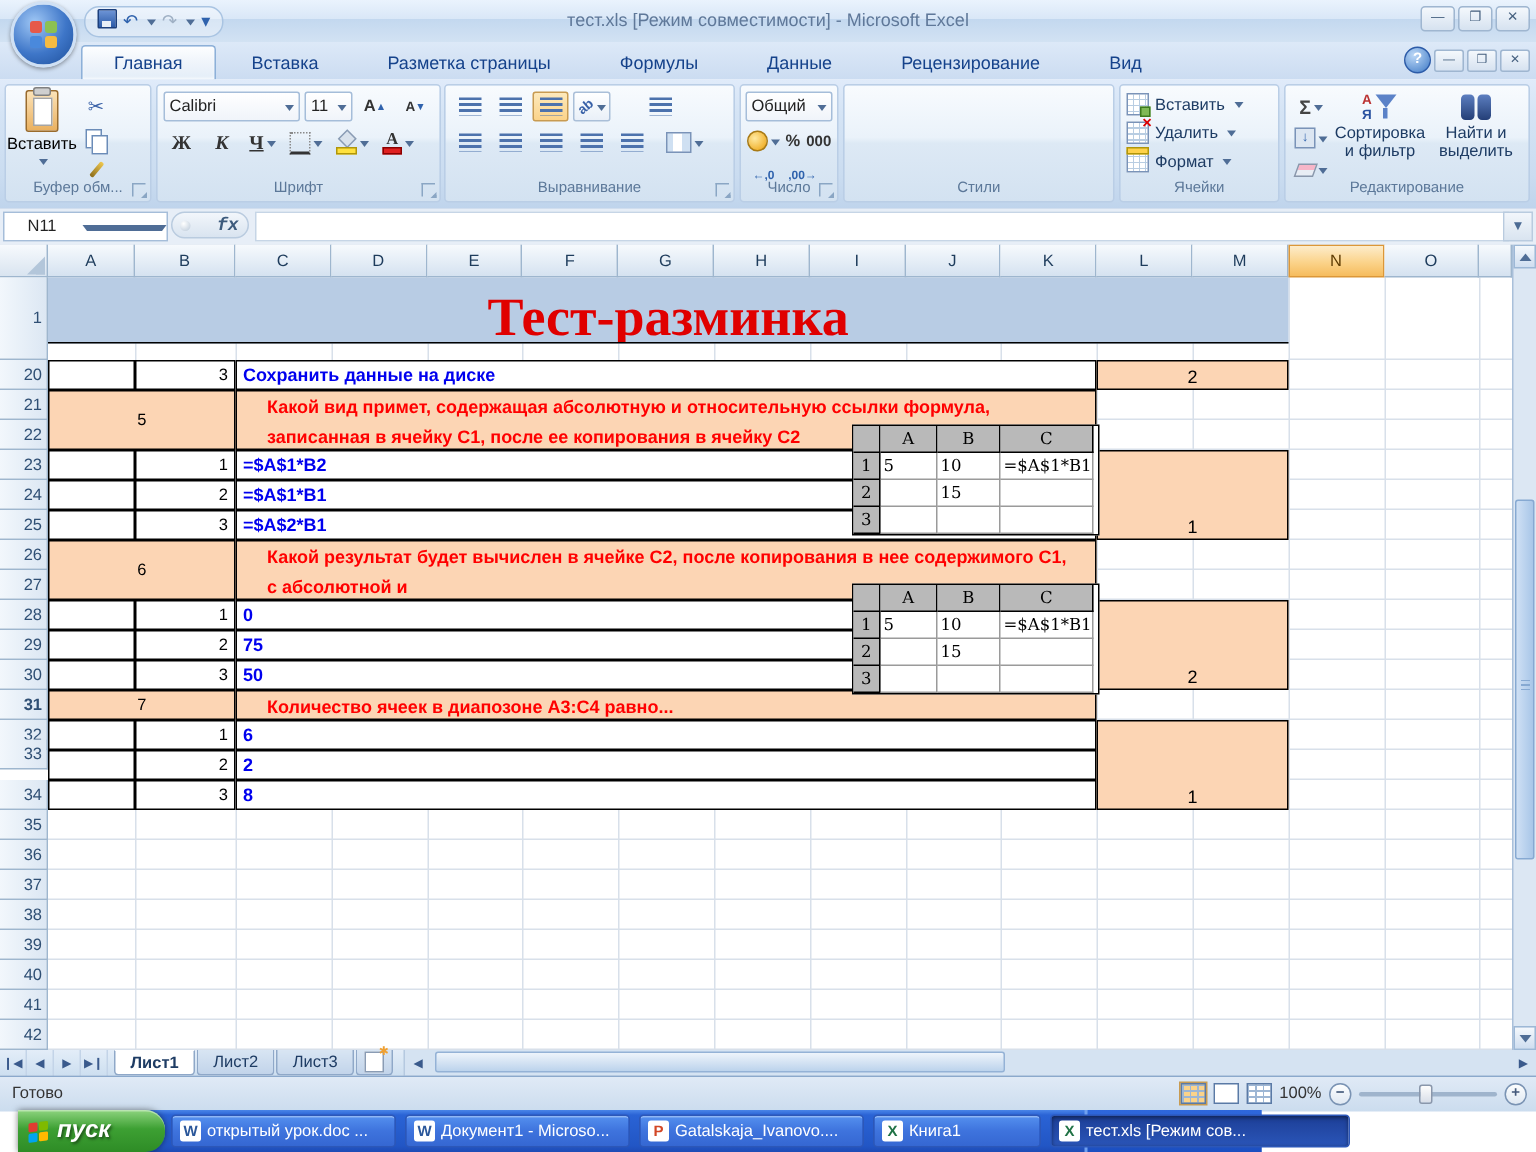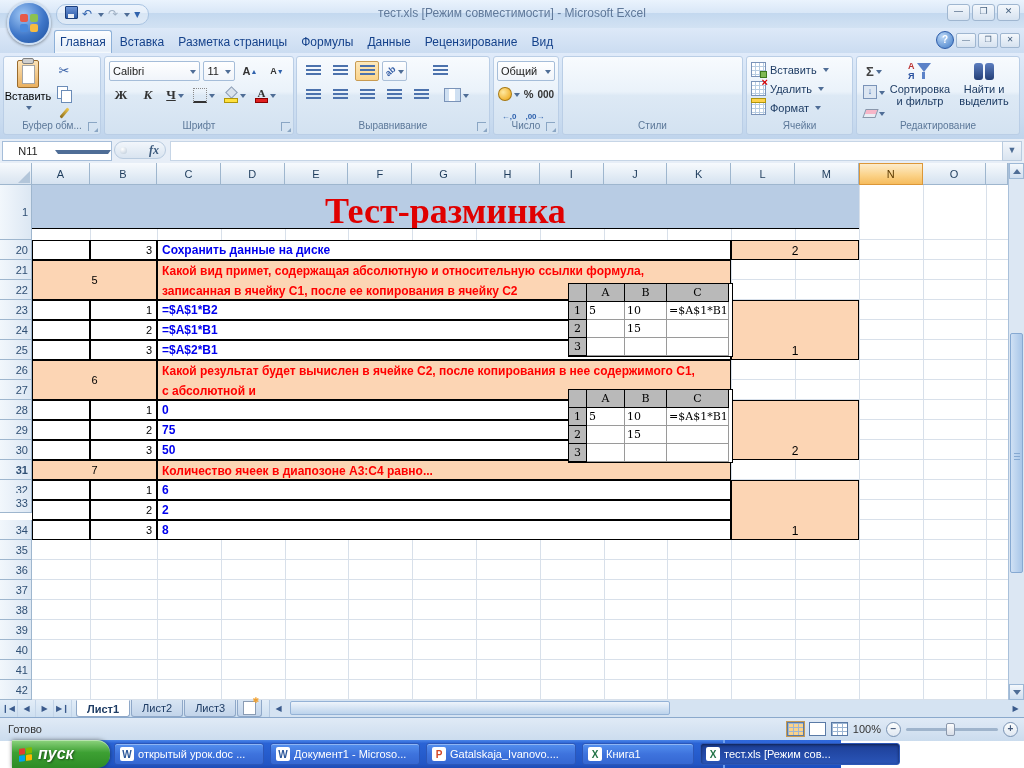--- a/index.html
+++ b/index.html
@@ -29,21 +29,21 @@
   #apptitle{position:absolute;left:0;right:0;top:0;height:28px;text-align:center;line-height:26px;
     color:#5f7899;font-size:12px}
   .winbtns{position:absolute;right:4px;top:4px;display:flex;gap:2px;z-index:70}
   .wbtn{width:21px;height:15px;border:1px solid #9fb6d0;border-radius:3px;color:#45607f;
     background:linear-gradient(#f4f8fc,#d6e2f0);font-size:9px;line-height:13px;text-align:center}
 
   
   #tabrow{position:absolute;left:0;top:28px;width:1024px;height:25px;
     background:linear-gradient(#dde9f8,#cbdcf1)}
   #ribbon-tabs{position:absolute;left:54px;bottom:0;display:flex;gap:2px}
-  .rtab{padding:4px 5px 4px;font-size:12px;color:#15428b;border:1px solid transparent;
+  .rtab{padding:4px 21px 4px;font-size:12px;color:#15428b;border:1px solid transparent;
     border-bottom:none;border-radius:3px 3px 0 0}
   .rtab.active{background:linear-gradient(#fdfeff,#f0f5fb 45%,#e3edf8);border-color:#8db0d8;
     box-shadow:0 -1px 2px rgba(255,255,255,.8) inset}
   .docbtns{position:absolute;right:4px;top:3px;display:flex;gap:2px;align-items:center}
   .helpbtn{width:16px;height:16px;border-radius:50%;background:radial-gradient(circle at 35% 30%,#bcd8f7,#3f7ac6);
     color:#fff;font-weight:bold;font-size:10px;text-align:center;line-height:16px;border:1px solid #2c5ba8}
   .dbtn{width:18px;height:13px;border:1px solid #9fb6d0;border-radius:2px;color:#45607f;
     background:linear-gradient(#f4f8fc,#d6e2f0);font-size:8px;line-height:11px;text-align:center}
 
   
@@ -141,21 +141,21 @@
   #fbar{position:absolute;left:0;top:139px;width:1024px;height:24px;background:#e7eef7;
     border-bottom:1px solid #9db8d2}
   #namebox{position:absolute;left:2px;top:2px;width:108px;height:18px;background:#fff;
     border:1px solid #a5bdd9;display:flex;align-items:center}
   #namebox span{flex:1;text-align:center;font-size:11px;color:#222}
   #fxpill{position:absolute;left:114px;top:2px;width:52px;height:18px;border-radius:9px;
     background:linear-gradient(#f2f6fb,#d9e4f0);border:1px solid #b9cbdf;
     display:flex;align-items:center;justify-content:flex-end;padding-right:6px;box-sizing:border-box}
   #fxpill .dot{position:absolute;left:5px;top:5px;width:7px;height:7px;border-radius:50%;
     background:radial-gradient(circle at 35% 30%,#fff,#b9c8d8)}
-  #fxpill .fx{font-family:Liberation Serif, serif;font-style:italic;font-weight:bold;color:#3c5a7c;font-size:12px}
+  #fxpill .fx{font-family:Liberation Mono, monospace;font-style:italic;font-weight:bold;color:#3c5a7c;font-size:12px}
   #ffield{position:absolute;left:170px;top:2px;width:834px;height:18px;background:#fff;border:1px solid #c6d5e6}
   #fchev{position:absolute;right:2px;top:2px;width:18px;height:18px;background:linear-gradient(#f2f6fb,#d9e4f0);
     border:1px solid #b9cbdf;color:#4c6b94;font-size:9px;text-align:center;line-height:17px}
 
   
   #grid{position:absolute;left:0;top:163px;width:1024px;height:537px;background:#fff;overflow:hidden}
   #grid .cell,#grid .stripe,#grid .vline,#grid .bcell{position:absolute;box-sizing:border-box}
   .colhdr{background:linear-gradient(#f7fafd,#e4edf6 55%,#d5e2f0);border-right:1px solid #9eb6ce;
     border-bottom:1px solid #9eb6ce;color:#1e3c5c;display:flex;align-items:center;justify-content:center}
   .colhdr.sel{background:linear-gradient(#fdeccb,#fbd38a 55%,#f6bc5d);border:1px solid #dc9738;color:#5c3a00}
@@ -168,21 +168,21 @@
     justify-content:flex-end;padding-right:3px}
   .stripe{border-bottom:1px solid #d8e0ea}
   .vline{background:#d8e0ea}
   .titlecell{position:absolute;box-sizing:border-box;background:var(--title-fill);
     border-bottom:1px solid #000;color:var(--title-text);font-family:"Liberation Serif",serif;
     font-size:36px;font-weight:bold;text-align:center;line-height:52px;overflow:hidden}
   .bcell{border:1px solid #000;background:#fff;display:flex;align-items:center;overflow:visible}
   .bcell.num{justify-content:flex-end;padding-right:4px;font-size:11px;color:#000}
   .bcell.ans{color:var(--answer-text);font-weight:bold;font-size:12px;padding-left:4px;white-space:nowrap}
   .bcell.qnum{background:var(--orange-fill);justify-content:center;font-size:11px;color:#000}
-  .bcell.qtext{background:var(--orange-fill);display:block;padding-left:4px}
+  .bcell.qtext{background:var(--orange-fill);display:block;padding-left:20px}
   .qline{line-height:20px;white-space:nowrap;color:var(--question-text);font-weight:bold;font-size:12px}
   .bcell.score{background:var(--orange-fill);align-items:flex-end;justify-content:center;
     font-size:12px;color:#000;padding-bottom:1px}
   .mtable{position:absolute;width:163px;background:#fff;border:1px solid #000;display:grid;
     grid-template-columns:18px 38px 42px 62px;grid-auto-rows:18px;
     font-family:"DejaVu Serif",serif;font-size:11px;z-index:5}
   .mtable .h{background:#b9b9b9;border-right:1px solid #000;border-bottom:1px solid #000;
     display:flex;align-items:center;justify-content:center}
   .mtable .c{border-right:1px solid #9a9a9a;border-bottom:1px solid #9a9a9a;
     display:flex;align-items:center;padding-left:2px;overflow:hidden;white-space:nowrap}

